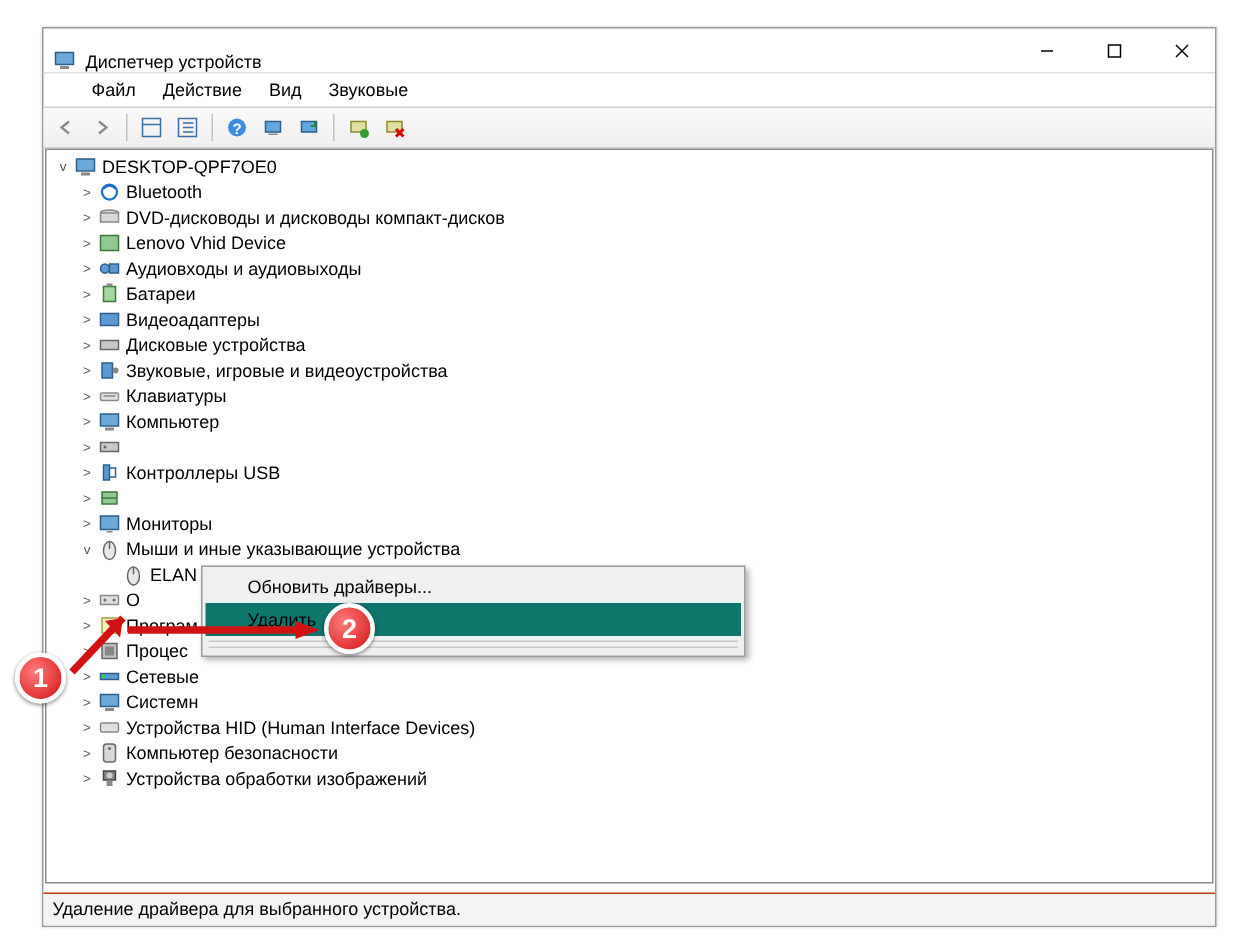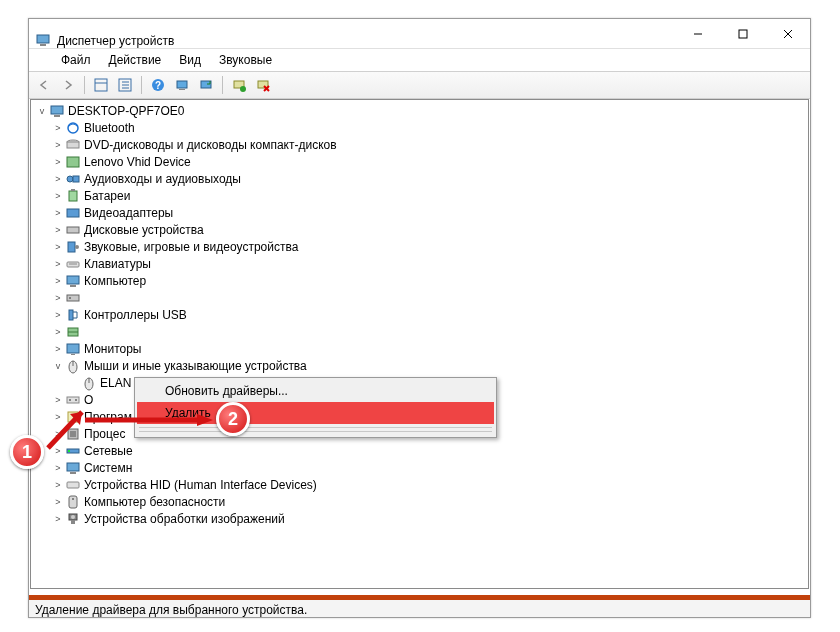--- a/index.html
+++ b/index.html
@@ -93,41 +93,41 @@
     width: 16px; height: 16px;
     display: inline-flex; align-items:center; justify-content:center;
     margin-right: 3px;
     flex-shrink: 0;
   }
   .indent { display:inline-block; }
   .statusbar {
     position:absolute;
     left:0; right:0; bottom:0;
     height: 22px;
-    border-top: 5px solid #c2410c;
+    border-top: 1px solid #c2410c;
     padding: 3px 6px;
     background: #f4f4f4;
   }
   .context-menu {
     position: absolute;
     left: 134px; top: 377px;
     width: 363px;
     background: #f0f0f0;
     border: 1px solid #9a9a9a;
     box-shadow: 2px 2px 4px rgba(0,0,0,0.3);
     padding: 2px;
     z-index: 50;
   }
   .cm-item {
     height: 22px;
     padding: 0 28px;
     display: flex;
     align-items: center;
   }
-  .cm-item.highlight { background: #ef4444; }
+  .cm-item.highlight { background: #0f766e; }
   .cm-sep {
     height: 1px; margin: 3px 2px;
     background: #c8c8c8;
   }
   .cm-bold { font-weight: 600; }
   .marker {
     position: absolute;
     width: 34px; height: 34px;
     border-radius: 50%;
     border: 3px solid #fff;

